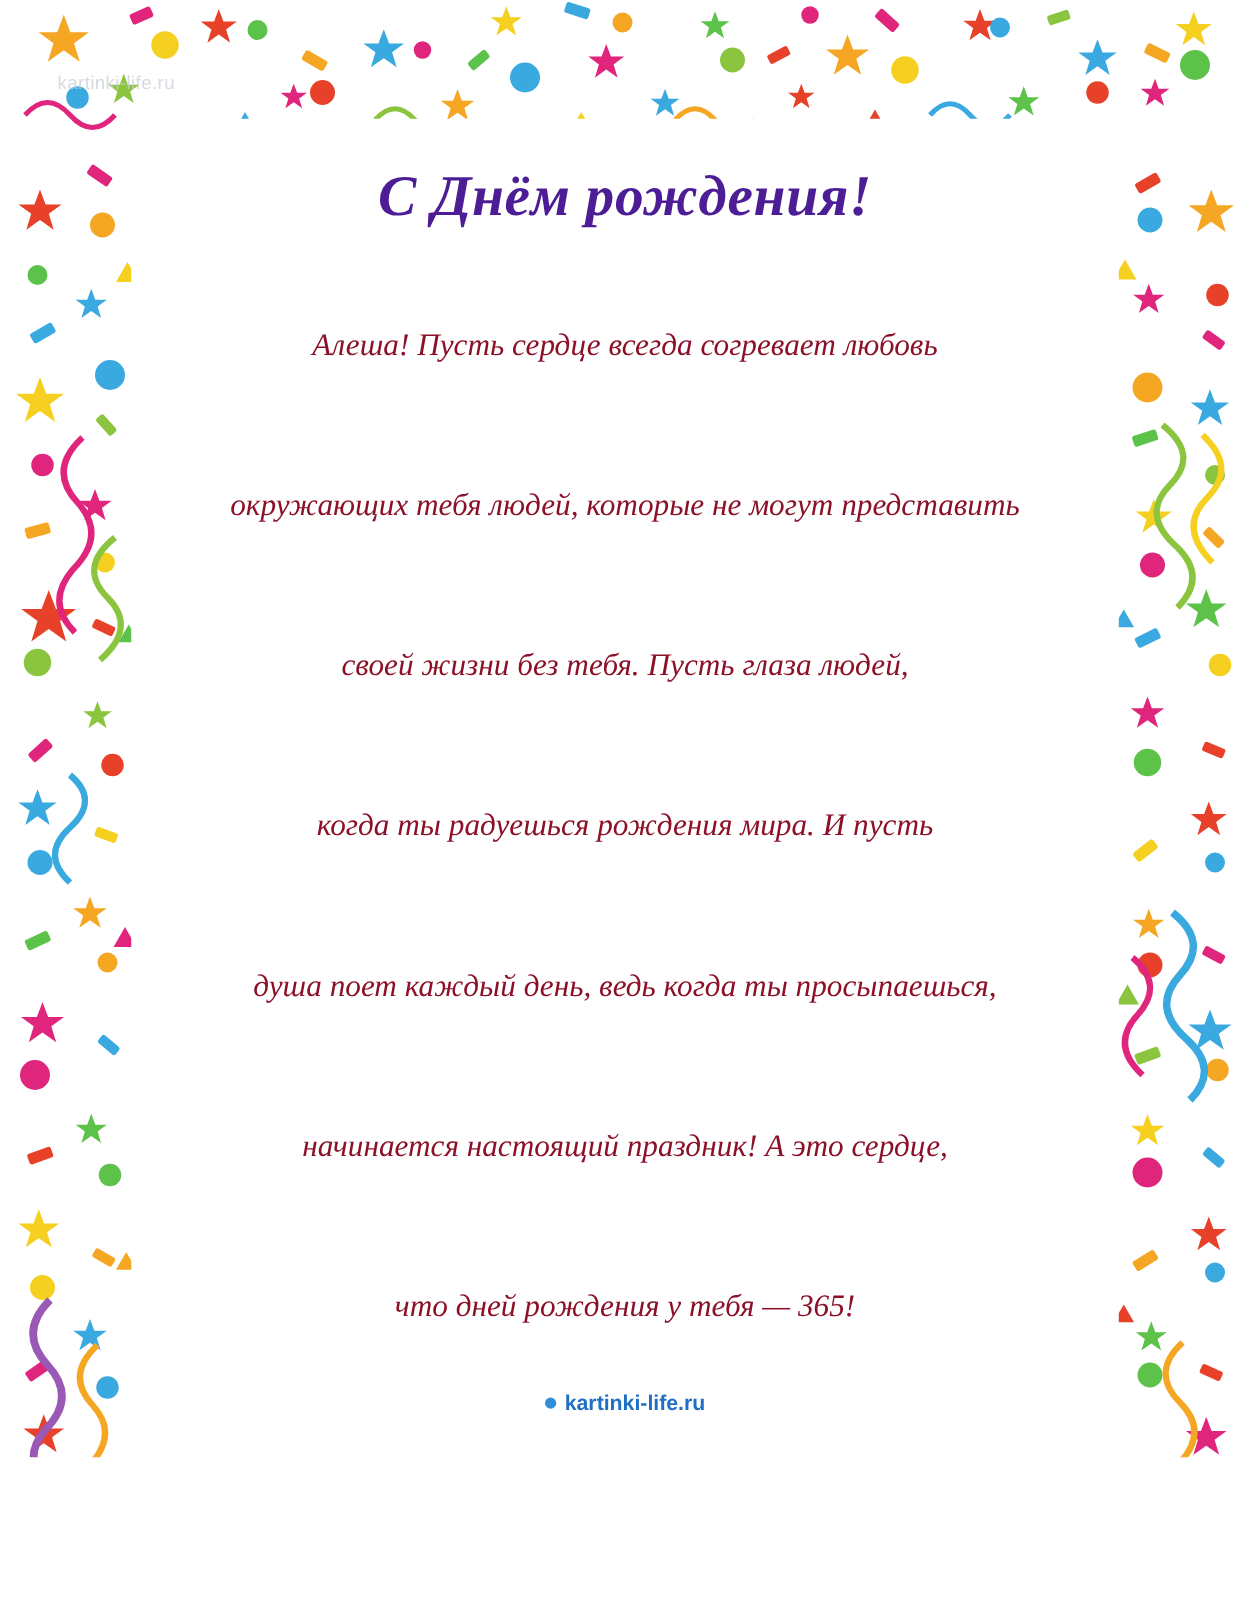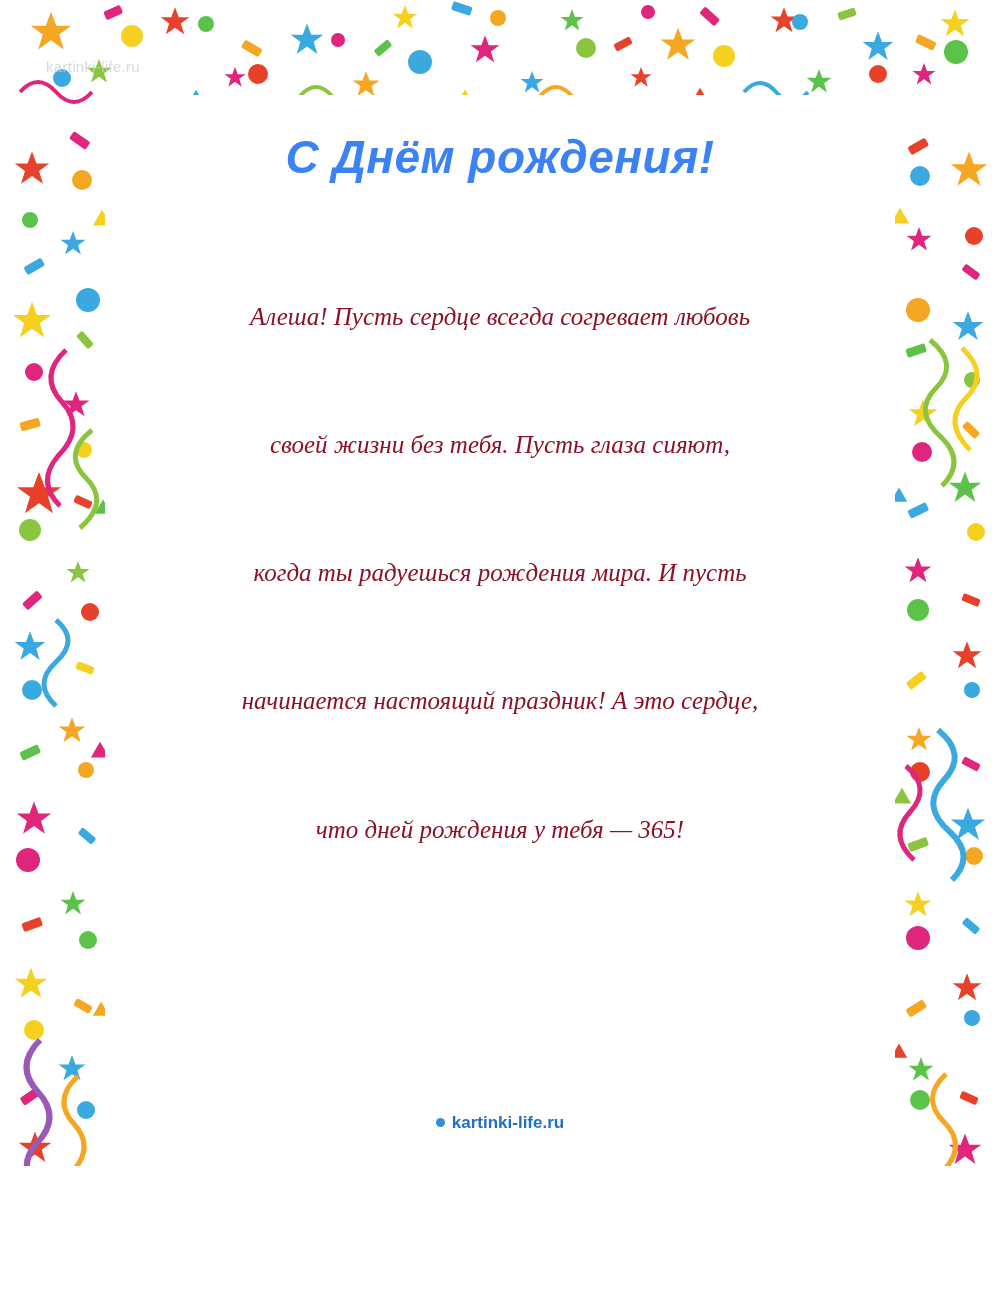--- a/index.html
+++ b/index.html
@@ -44,31 +44,31 @@
     position: absolute;
     left: 110px;
     top: 110px;
     width: 780px;
     height: 1080px;
     text-align: center;
   }
 
   #title {
     margin-top: 22px;
-    font-family: Liberation Sans, sans-serif;
+    font-family: Liberation Serif, serif;
     font-weight: bold;
     font-style: italic;
     font-size: 46px;
-    color: #3b82f6;
+    color: #4c1d95;
     letter-spacing: 0.5px;
     line-height: 1.1;
   }
 
   #message {
-    margin-top: 118px;
+    margin-top: 78px;
   }
   .msg-line {
     font-family: "Liberation Serif", serif;
     font-style: italic;
     font-size: 25px;
     color: #8c1028;
     line-height: 1.25;
     margin: 0 0 97px 0;
     white-space: nowrap;
   }
@@ -347,22 +347,24 @@
 
   <div id="inner-panel"></div>
 
   <div id="watermark-top">kartinki-life.ru</div>
 
   <div id="content">
     <div id="title">С Днём рождения!</div>
 
     <div id="message">
       <p class="msg-line">Алеша! Пусть сердце всегда согревает любовь</p>
-      <p class="msg-line">своей жизни без тебя. Пусть глаза сияют,</p>
+      <p class="msg-line">окружающих тебя людей, которые не могут представить</p>
+      <p class="msg-line">своей жизни без тебя. Пусть глаза людей,</p>
       <p class="msg-line">когда ты радуешься рождения мира. И пусть</p>
+      <p class="msg-line">душа поет каждый день, ведь когда ты просыпаешься,</p>
       <p class="msg-line">начинается настоящий праздник! А это сердце,</p>
       <p class="msg-line">что дней рождения у тебя — 365!</p>
     </div>
   </div>
 
   <div id="footer-link">
     <span class="dot"></span><a href="#">kartinki-life.ru</a>
   </div>
 
 </div>

